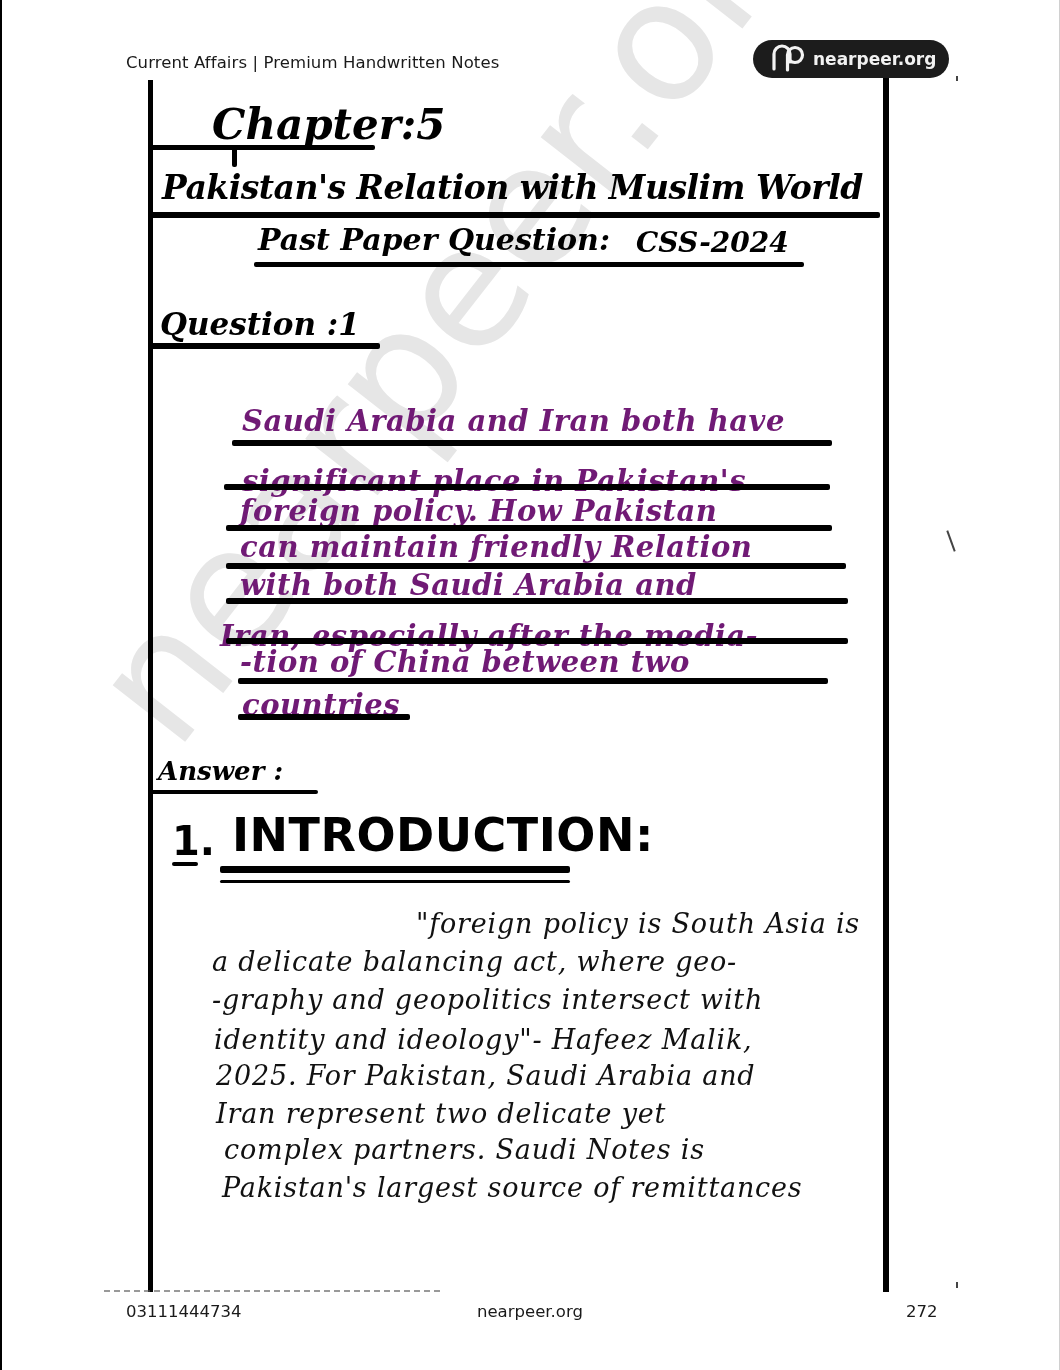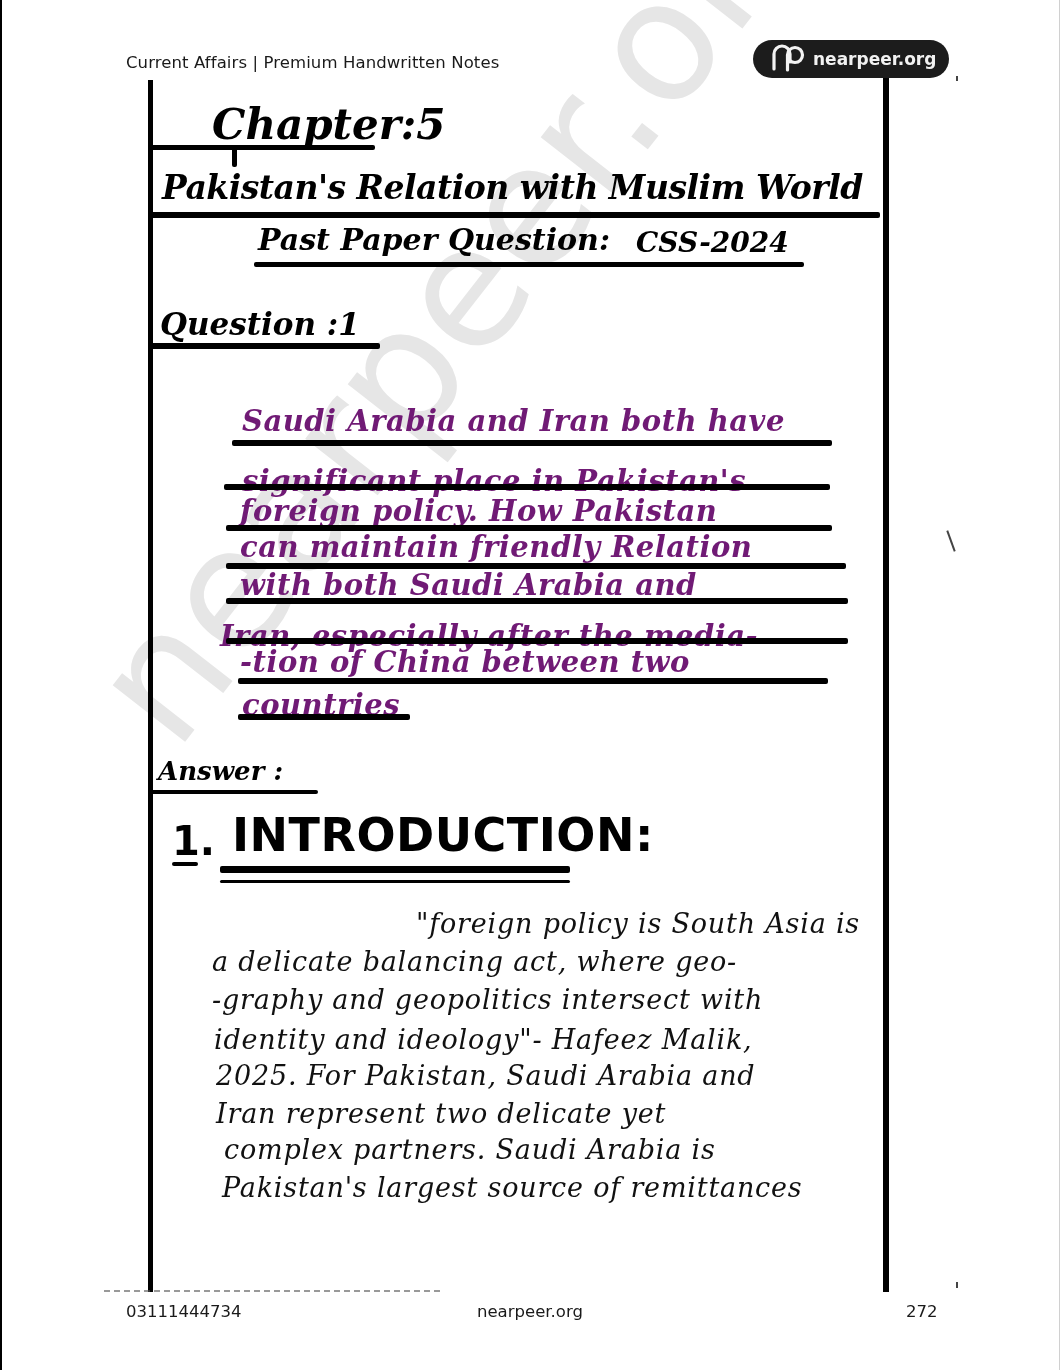--- a/index.html
+++ b/index.html
@@ -133,21 +133,21 @@
   <div class="hw intro">INTRODUCTION:</div>
   <div class="hline" style="left:220px;top:866px;width:350px;height:7px;"></div>
   <div class="hline" style="left:220px;top:880px;width:350px;height:3px;"></div>
 
   <div class="cursive" style="left:416px;top:908px;">"foreign policy is South Asia is</div>
   <div class="cursive" style="left:212px;top:984px;">-graphy and geopolitics intersect with</div>
   <div class="cursive" style="left:212px;top:946px;">a delicate balancing act, where geo-</div>
   <div class="cursive" style="left:214px;top:1024px;">identity and ideology"- Hafeez Malik,</div>
   <div class="cursive" style="left:216px;top:1060px;">2025. For Pakistan, Saudi Arabia and</div>
   <div class="cursive" style="left:216px;top:1098px;">Iran represent two delicate yet</div>
-  <div class="cursive" style="left:224px;top:1134px;">complex partners. Saudi Arabia is</div>
+  <div class="cursive" style="left:224px;top:1134px;">complex partners. Saudi Notes is</div>
   <div class="cursive" style="left:222px;top:1172px;">Pakistan's largest source of remittances</div>
 
   <div class="footer-dots"></div>
   <div class="edge-mark" style="left:956px;top:76px;width:2px;height:5px;"></div>
   <div class="edge-mark" style="left:950px;top:530px;width:2px;height:22px;transform:rotate(-20deg);"></div>
   <div class="edge-mark" style="left:956px;top:1282px;width:2px;height:6px;"></div>
 
   <div class="footer footer-phone">03111444734</div>
   <div class="footer footer-site">nearpeer.org</div>
   <div class="footer footer-page">272</div>

